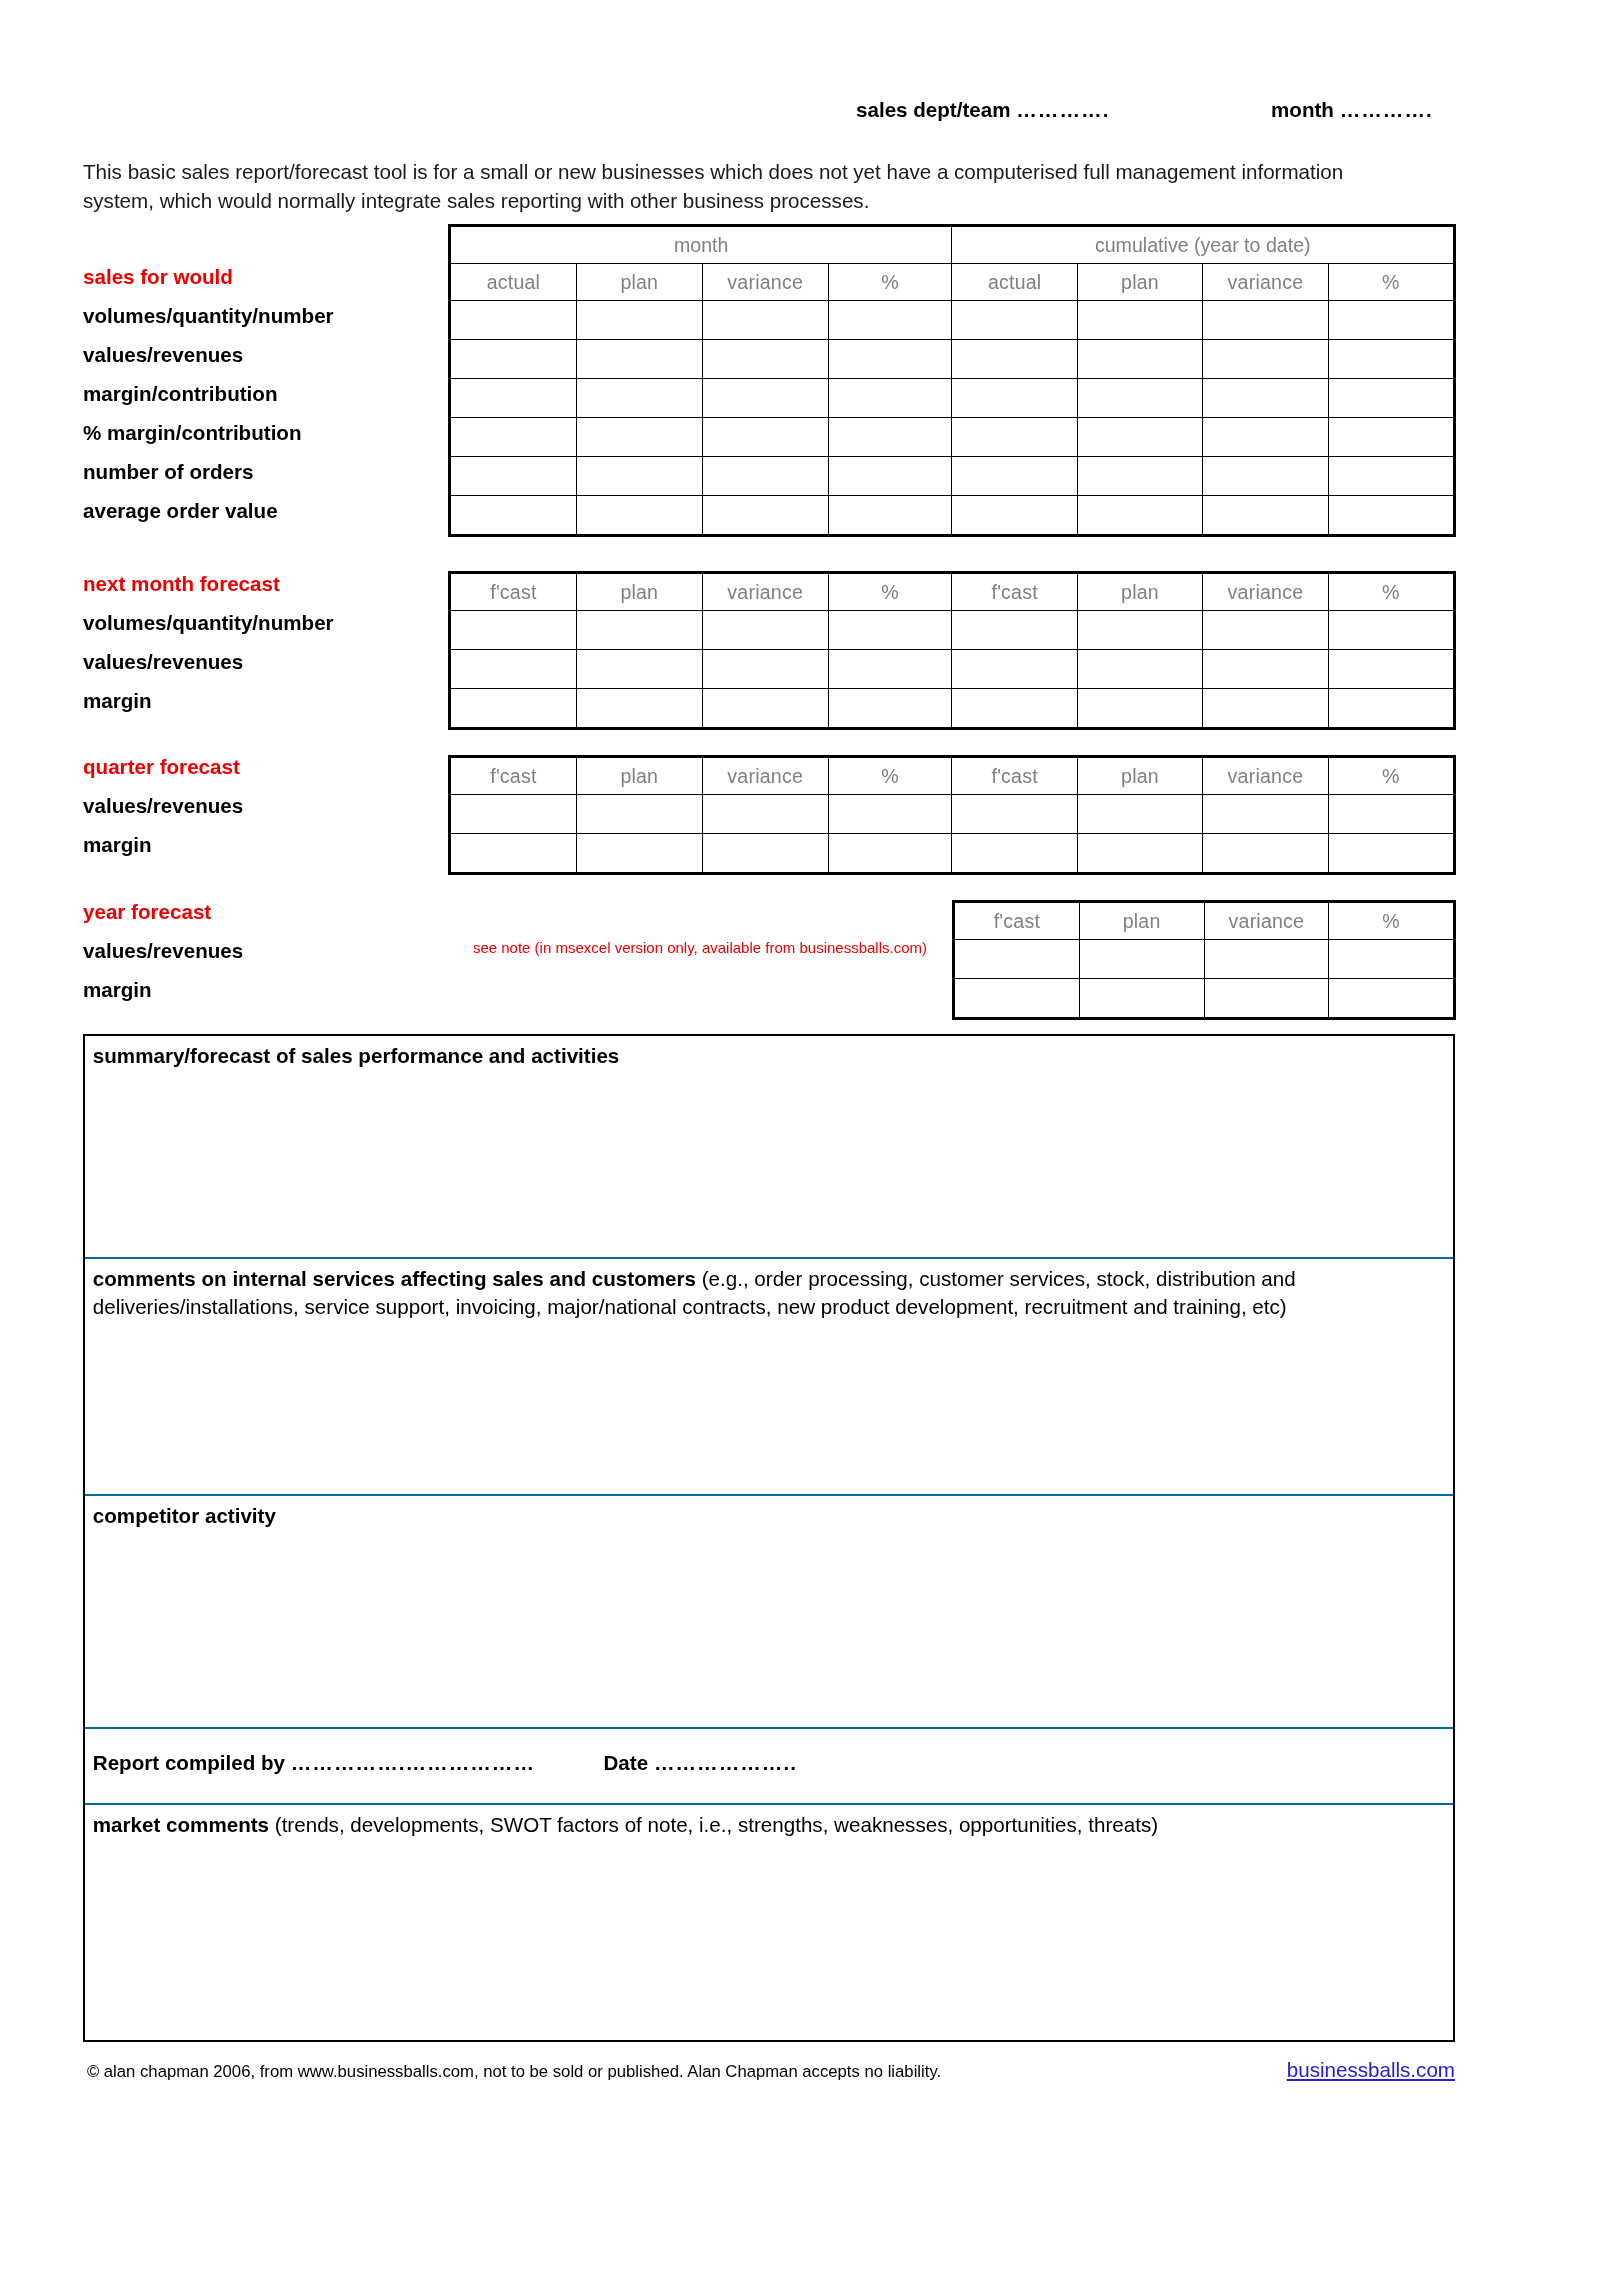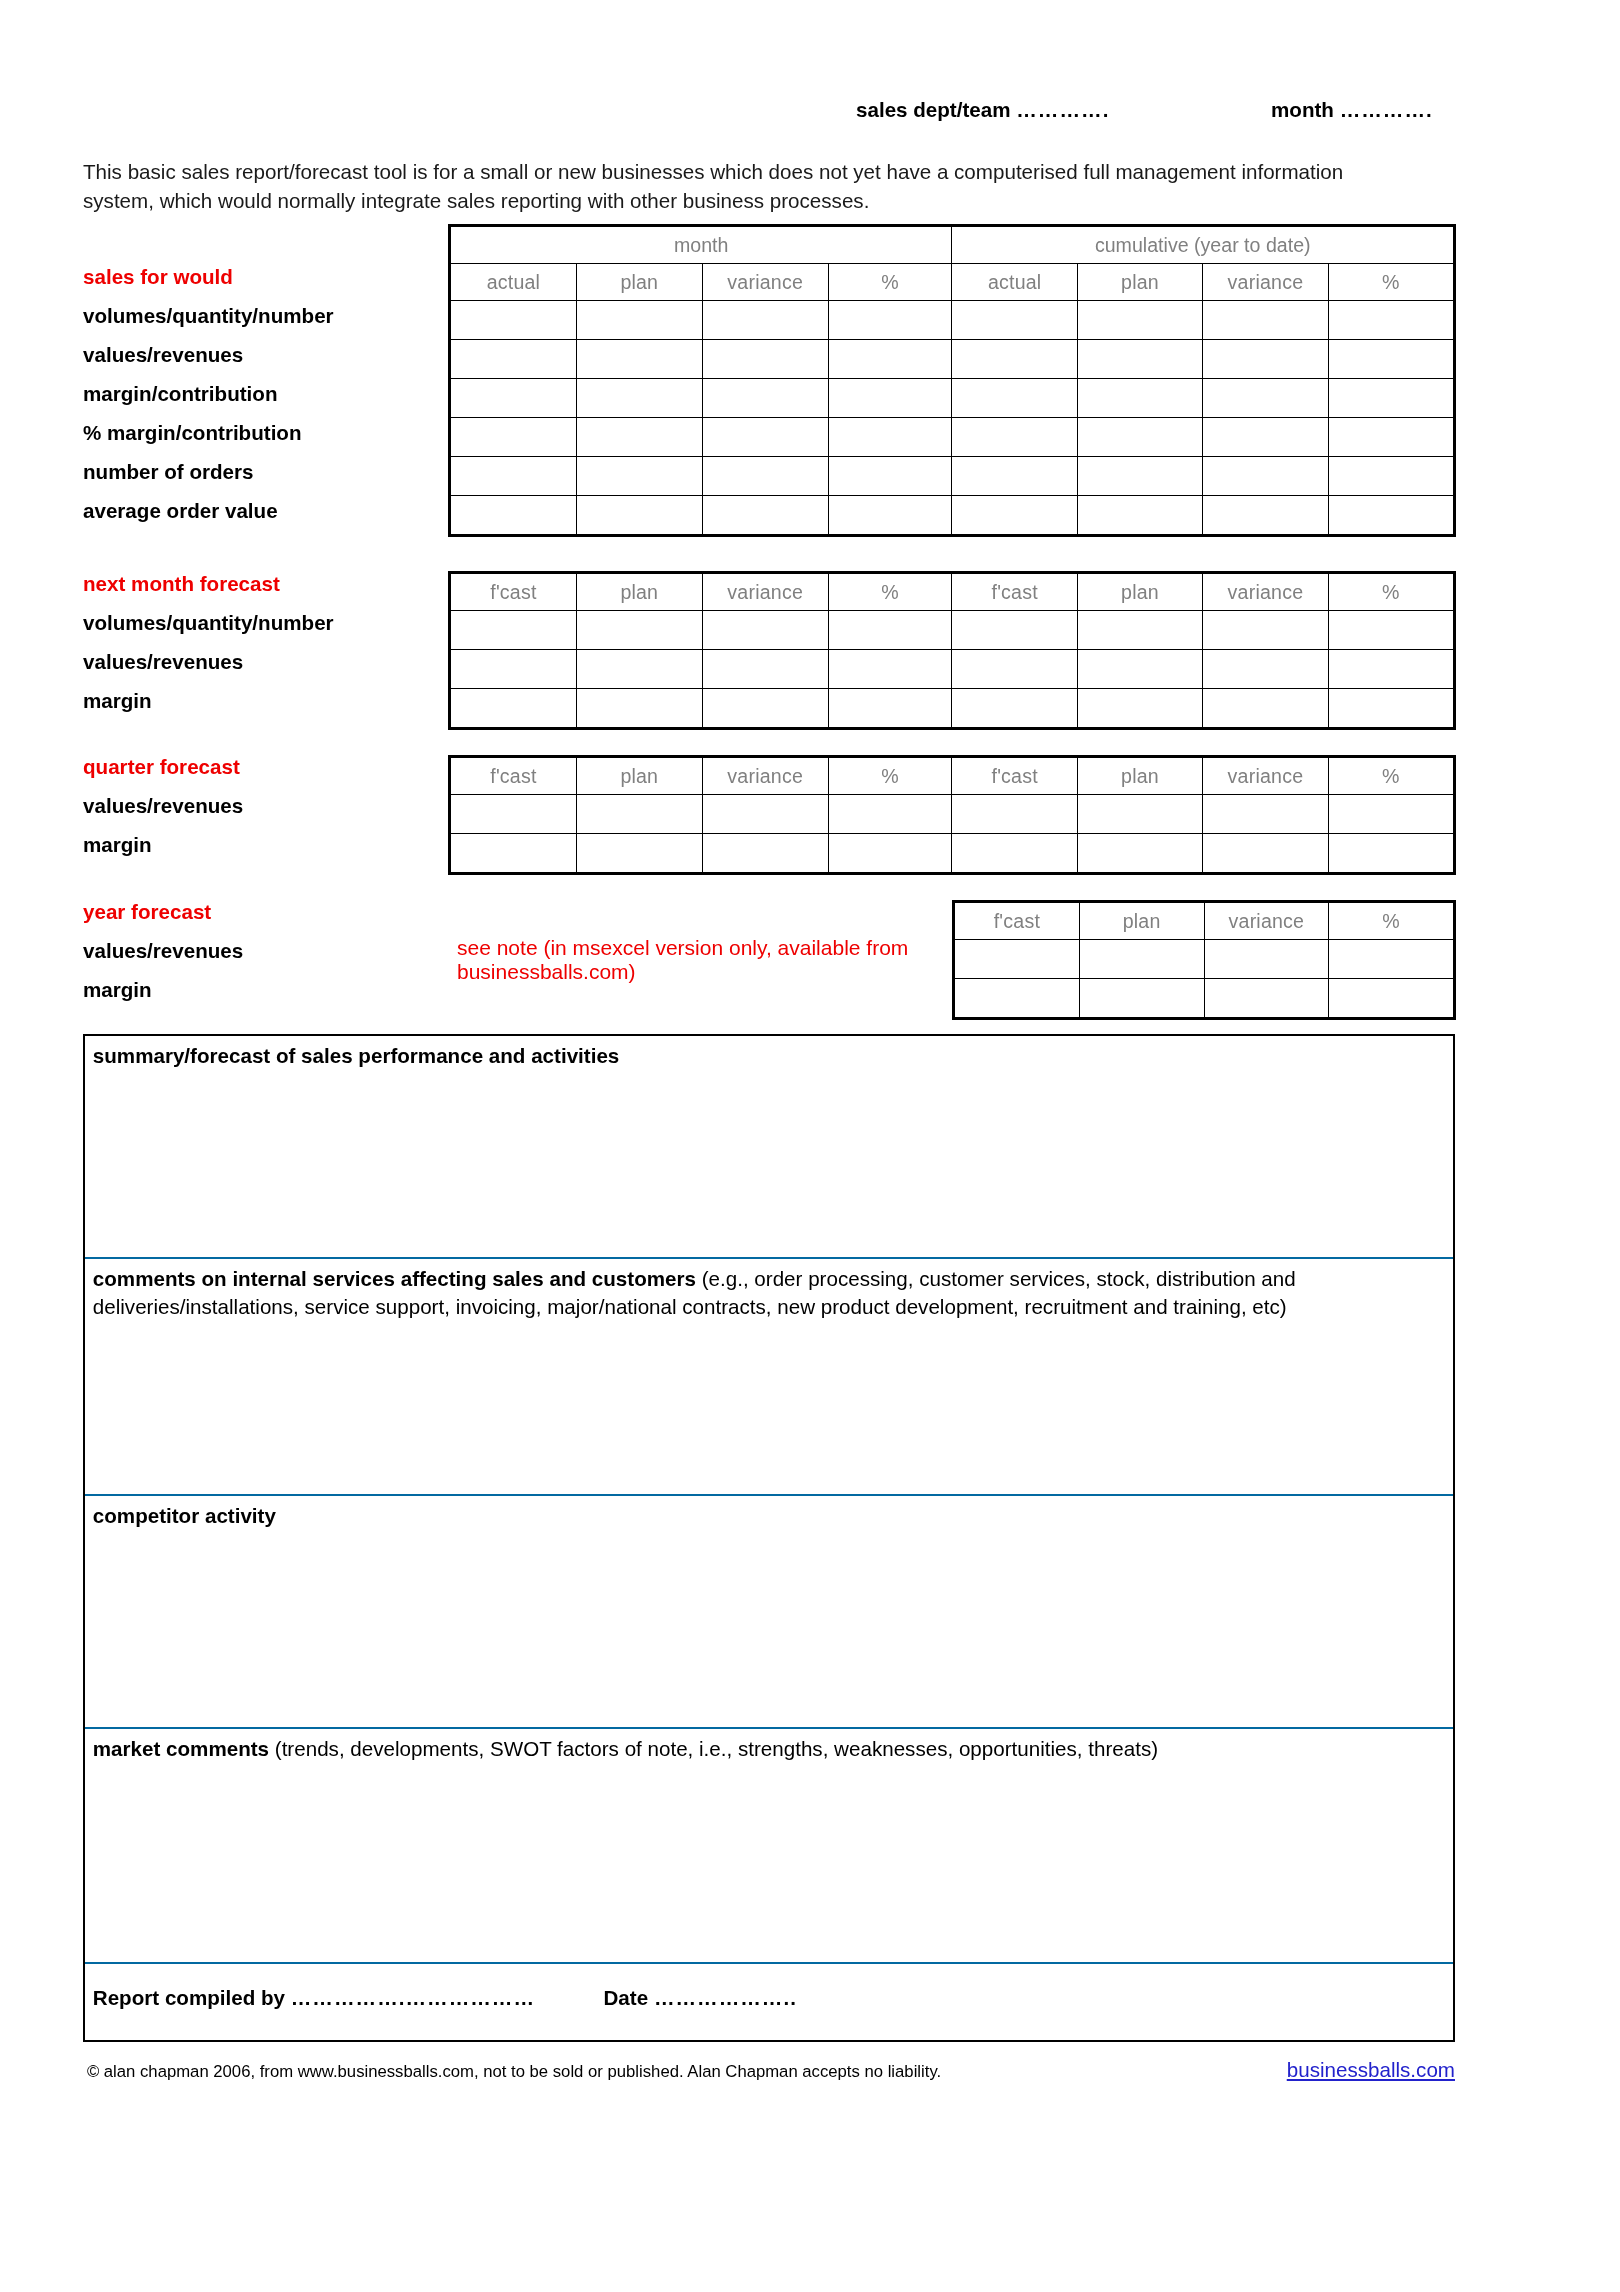--- a/index.html
+++ b/index.html
@@ -107,23 +107,23 @@
     line-height: 27.4px;
     height: 39px;
     display: flex;
     align-items: center;
   }
   .lbl.red { color: #ee0000; }
 
   .note-red {
     position: absolute;
     color: #ee0000;
-    font-size: 21px;
+    font-size: 15px;
     line-height: 23.5px;
-    text-align: left;
+    text-align: right;
     width: 470px;
   }
 
   
   .boxstack {
     position: absolute;
     left: 83px;
     top: 1034px;
     width: 1372px;
     border: 2px solid #000;
@@ -473,36 +473,36 @@
         <span>comments on internal services affecting sales and customers</span><span class="light"> (e.g., order processing, customer services, stock, distribution and deliveries/installations, service support, invoicing, major/national contracts, new product development, recruitment and training, etc)</span>
       </div>
     </div>
 
     <div class="cbox b3">
       <div class="cbox-head">
         <span>competitor activity</span><span class="light"></span>
       </div>
     </div>
 
-    <div class="cbox b4">
-      <div class="cbox-head">
-        <span>market comments</span><span class="light"> (trends, developments, SWOT factors of note, i.e., strengths, weaknesses, opportunities, threats)</span>
-      </div>
-    </div>
-
     <div class="cbox b5">
       <div class="signline">
         <span>Report compiled by</span>
         <span class="dots">…………….………………</span>
         <span class="gap"></span>
         <span>Date</span>
         <span class="dots">………………..</span>
       </div>
     </div>
 
+    <div class="cbox b4">
+      <div class="cbox-head">
+        <span>market comments</span><span class="light"> (trends, developments, SWOT factors of note, i.e., strengths, weaknesses, opportunities, threats)</span>
+      </div>
+    </div>
+
   </div>
 
   <div class="footer">
     <div class="copyright">© alan chapman 2006, from www.businessballs.com, not to be sold or published. Alan Chapman accepts no liability.</div>
     <a class="bb-link" href="#">businessballs.com</a>
   </div>
 
 </div>
 
 

